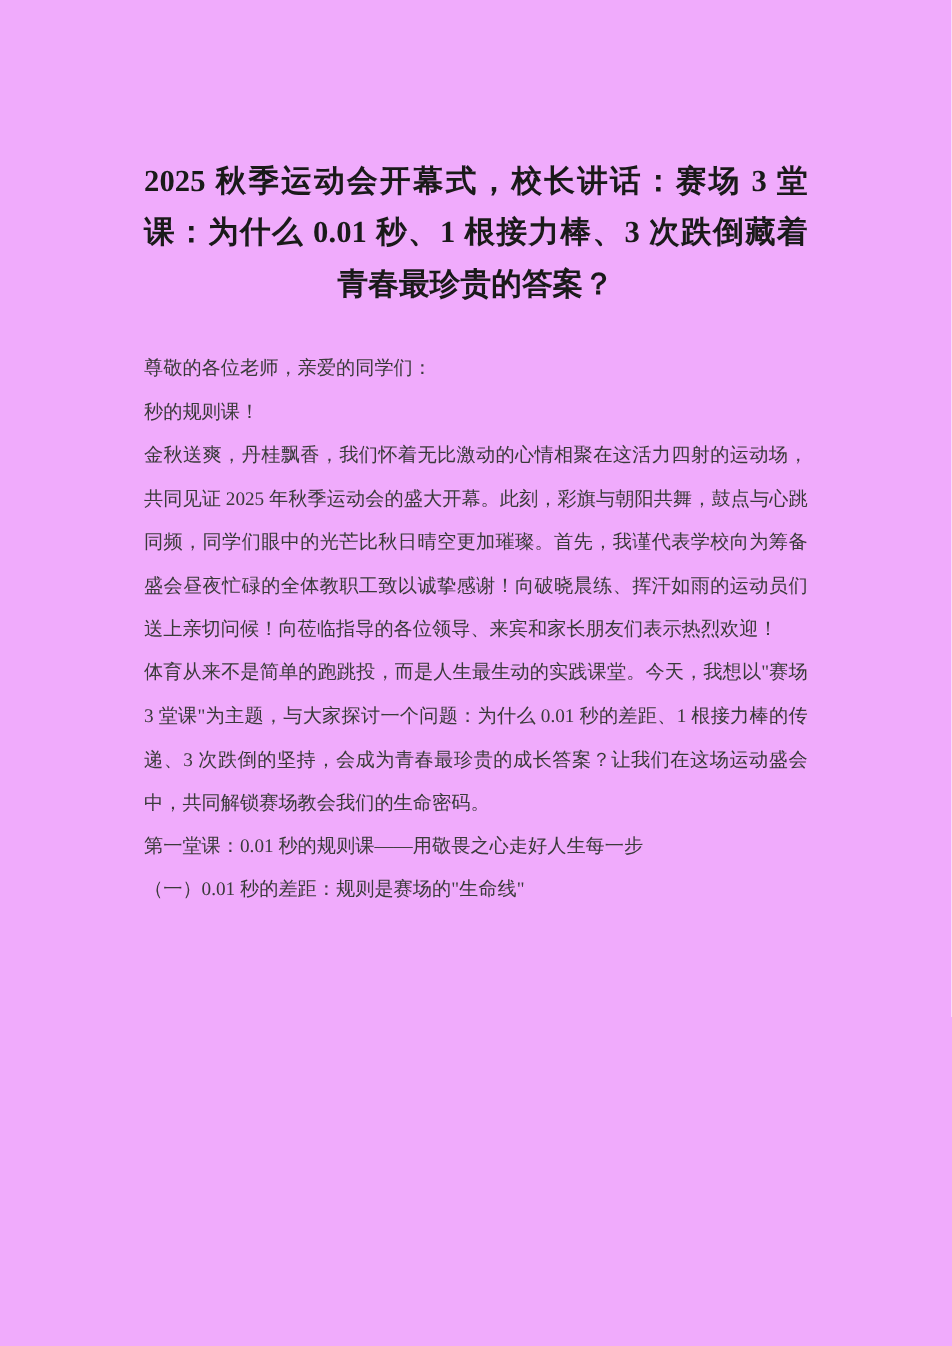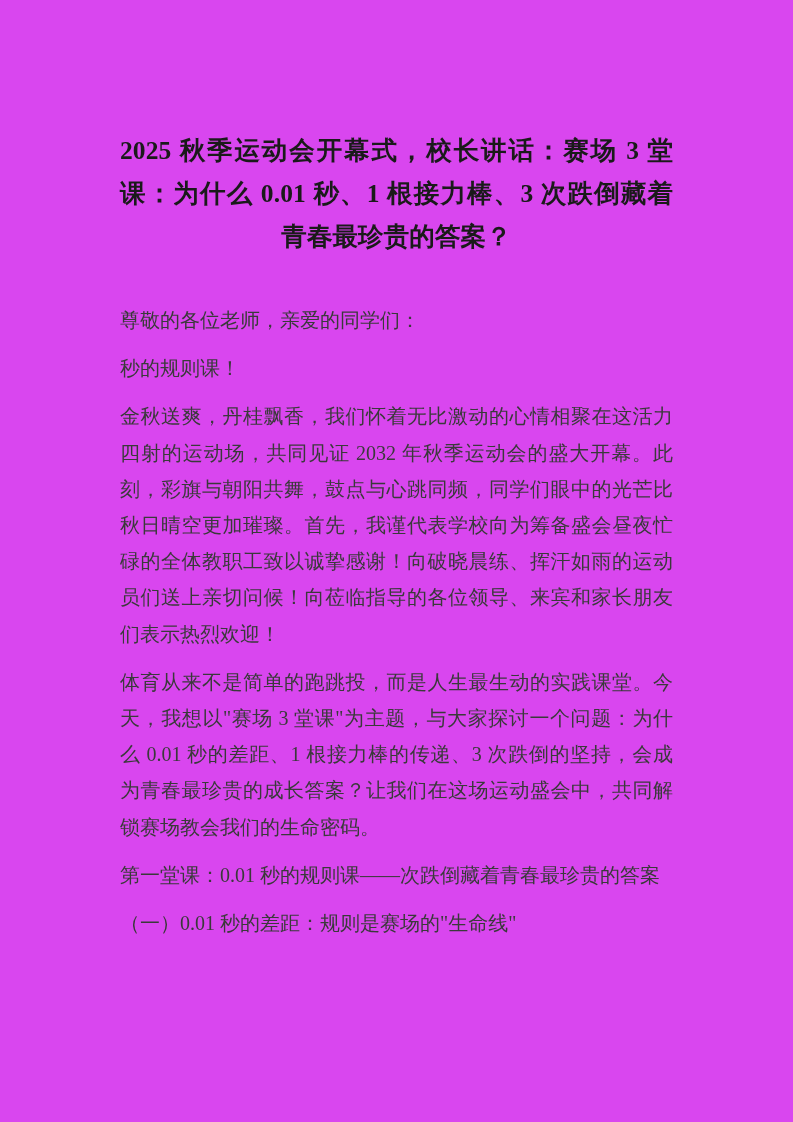--- a/index.html
+++ b/index.html
@@ -4,21 +4,21 @@
 <style>
   html, body {
     margin: 0;
     padding: 0;
     background: #ffffff;
   }
   .page {
     position: relative;
     width: 793px;
     height: 1122px;
-    background: #d946ef;
+    background: #f0abfc;
     overflow: hidden;
     box-sizing: border-box;
   }
   .content {
     position: absolute;
     left: 120px;
     top: 0;
     width: 553px;
   }
 
@@ -36,25 +36,25 @@
     text-justify: inter-character;
     letter-spacing: 0.1px;
     padding-top: 129px;
   }
 
   
   .body-block {
     padding-top: 32px;
   }
   .para {
-    margin: 12px 0 0 0;
+    margin: 0 0 0 0;
     padding: 0;
     font-family: "Liberation Serif", "DejaVu Serif", serif;
     font-weight: normal;
-    font-size: 20px;
+    font-size: 16px;
     line-height: 36.2px;
     color: #3a3a3a;
     text-align: justify;
     text-align-last: left;
     text-justify: inter-character;
     letter-spacing: 0px;
     word-break: break-all;
   }
   .para.clipped {
     
@@ -67,24 +67,24 @@
   <div class="content">
 
     <h1 class="doc-title">2025 秋季运动会开幕式，校长讲话：赛场 3 堂课：为什么 0.01 秒、1 根接力棒、3 次跌倒藏着青春最珍贵的答案？</h1>
 
     <div class="body-block">
 
       <p class="para">尊敬的各位老师，亲爱的同学们：</p>
 
       <p class="para">秒的规则课！</p>
 
-      <p class="para">金秋送爽，丹桂飘香，我们怀着无比激动的心情相聚在这活力四射的运动场，共同见证 2032 年秋季运动会的盛大开幕。此刻，彩旗与朝阳共舞，鼓点与心跳同频，同学们眼中的光芒比秋日晴空更加璀璨。首先，我谨代表学校向为筹备盛会昼夜忙碌的全体教职工致以诚挚感谢！向破晓晨练、挥汗如雨的运动员们送上亲切问候！向莅临指导的各位领导、来宾和家长朋友们表示热烈欢迎！</p>
+      <p class="para">金秋送爽，丹桂飘香，我们怀着无比激动的心情相聚在这活力四射的运动场，共同见证 2025 年秋季运动会的盛大开幕。此刻，彩旗与朝阳共舞，鼓点与心跳同频，同学们眼中的光芒比秋日晴空更加璀璨。首先，我谨代表学校向为筹备盛会昼夜忙碌的全体教职工致以诚挚感谢！向破晓晨练、挥汗如雨的运动员们送上亲切问候！向莅临指导的各位领导、来宾和家长朋友们表示热烈欢迎！</p>
 
       <p class="para">体育从来不是简单的跑跳投，而是人生最生动的实践课堂。今天，我想以"赛场 3 堂课"为主题，与大家探讨一个问题：为什么 0.01 秒的差距、1 根接力棒的传递、3 次跌倒的坚持，会成为青春最珍贵的成长答案？让我们在这场运动盛会中，共同解锁赛场教会我们的生命密码。</p>
 
-      <p class="para">第一堂课：0.01 秒的规则课——次跌倒藏着青春最珍贵的答案</p>
+      <p class="para">第一堂课：0.01 秒的规则课——用敬畏之心走好人生每一步</p>
 
       <p class="para">（一）0.01 秒的差距：规则是赛场的"生命线"</p>
 
 
     </div>
   </div>
 </div>
 
 </body></html>

